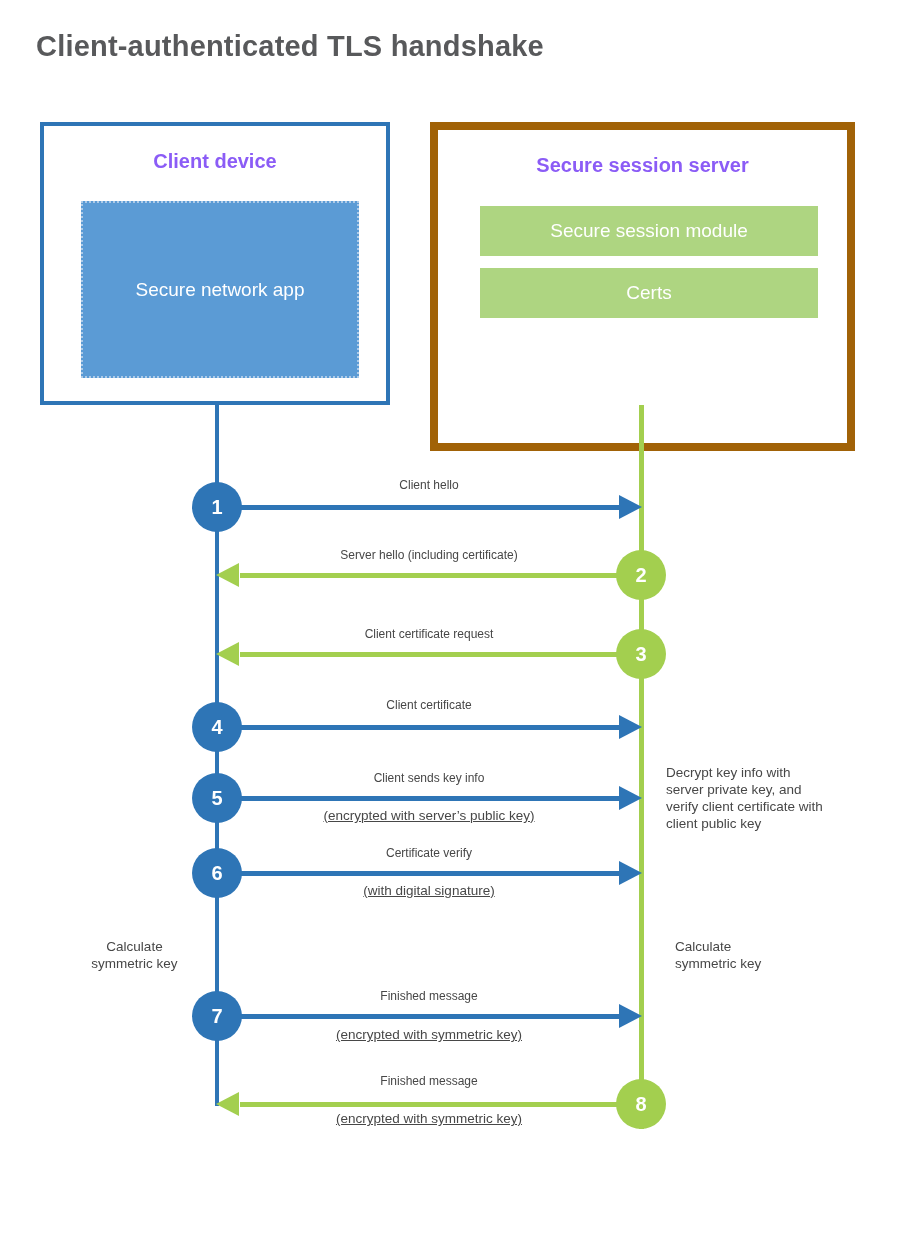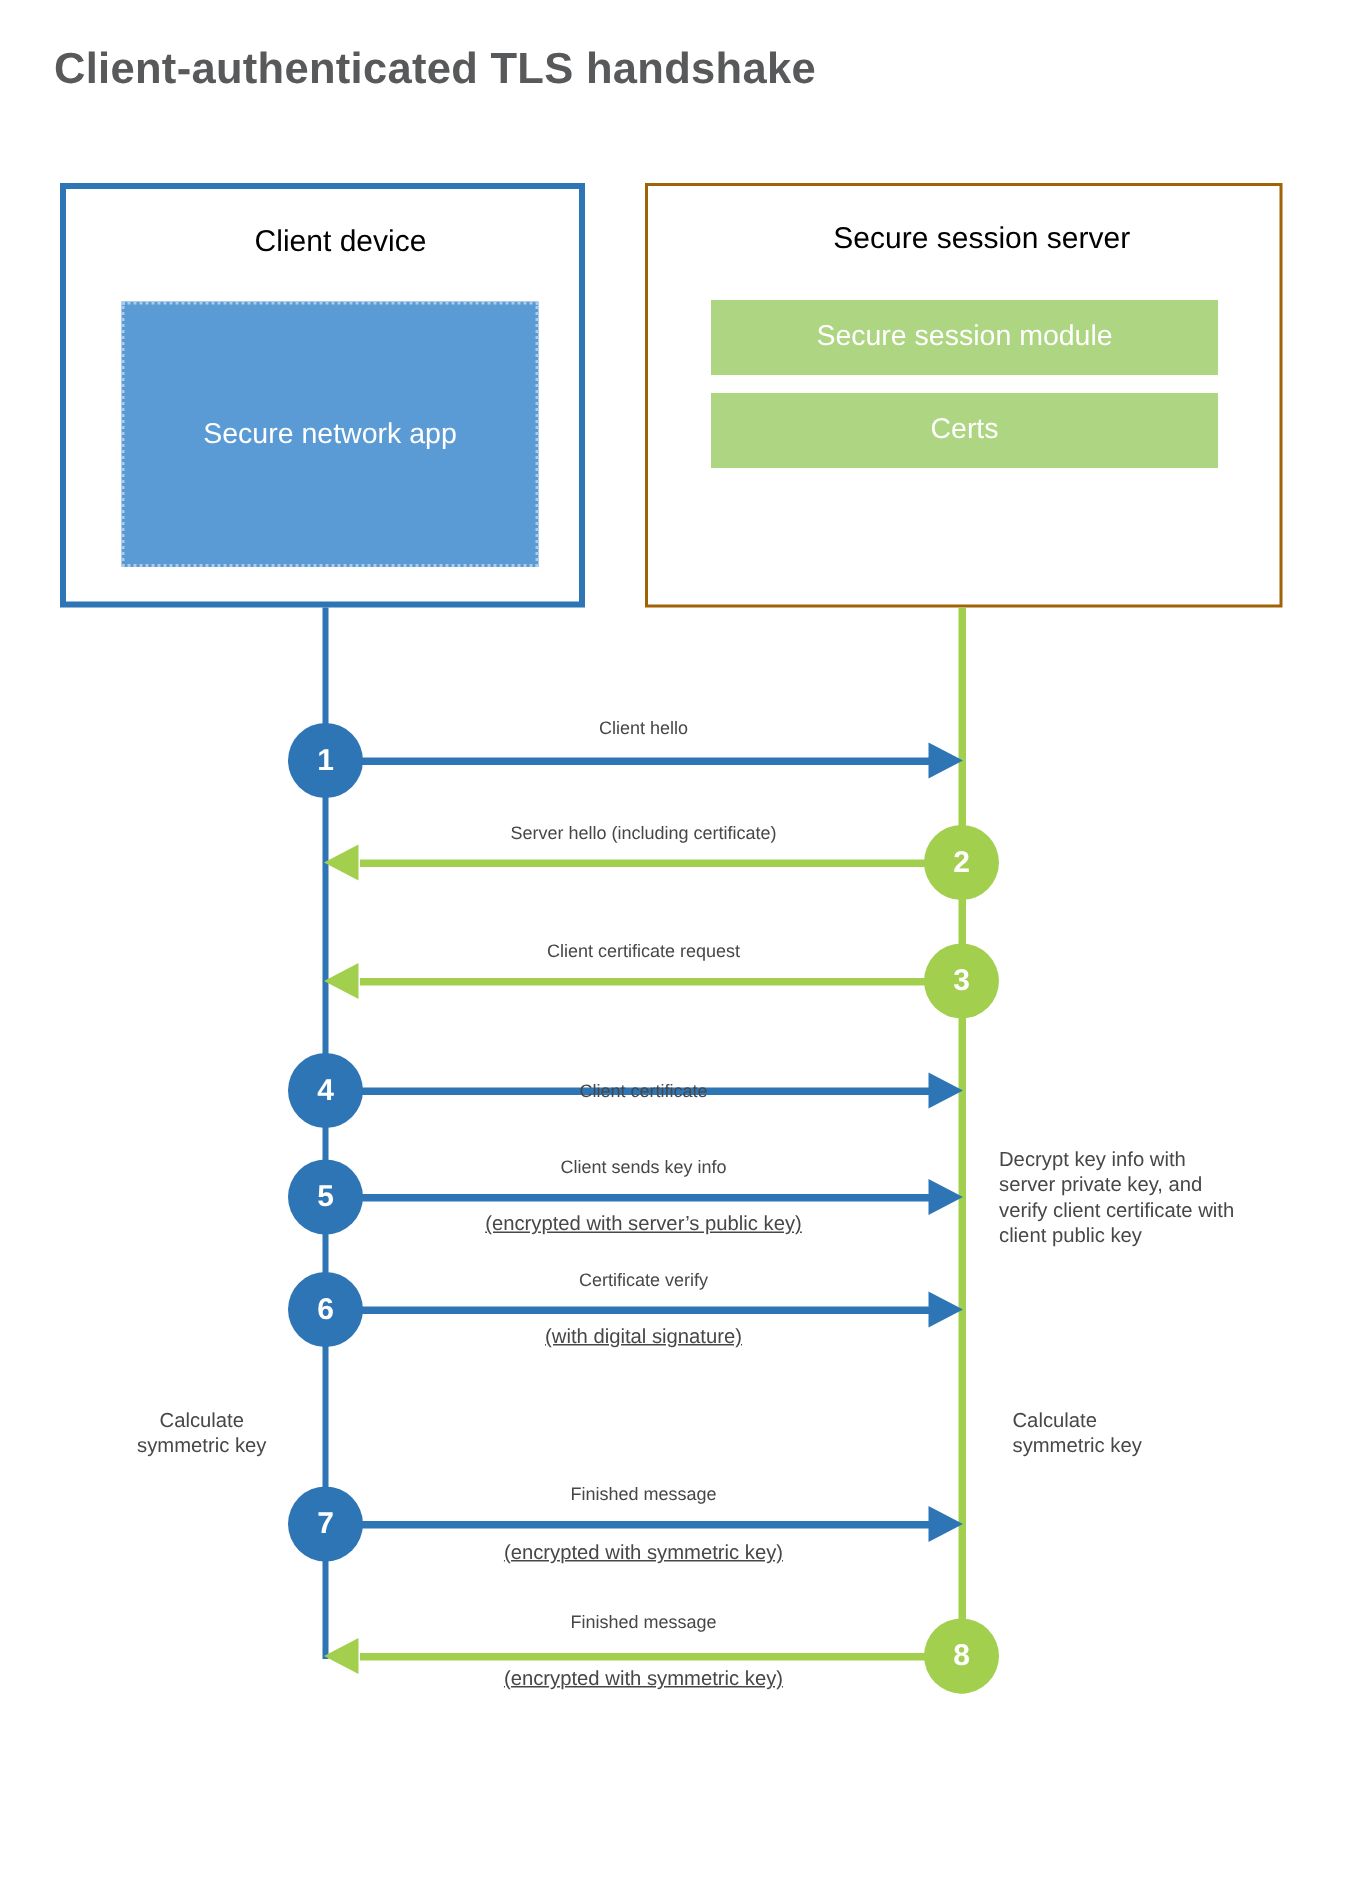--- a/index.html
+++ b/index.html
@@ -13,24 +13,24 @@
 
   
   .page-title {
     left:36px; top:30px; width:700px;
     font-size:29px; font-weight:700; color:#58595b; letter-spacing:0.2px;
   }
 
   
   .actor-box { border-style:solid; background:#fff; }
   .client-box { left:40px; top:122px; width:350px; height:283px; border:4px solid #2e75b6; }
-  .server-box { left:430px; top:122px; width:425px; height:283px; border:2px solid #a16207; }
+  .server-box { left:430px; top:122px; width:425px; height:329px; border:8px solid #a16207; }
   .actor-title {
-    position:absolute; left:12px; top:24px; width:100%;
-    text-align:center; font-size:20px; font-weight:normal; color:#000000;
+    position:absolute; left:0; top:24px; width:100%;
+    text-align:center; font-size:20px; font-weight:bold; color:#8b5cf6;
   }
   .app-box {
     position:absolute; left:37px; top:75px; width:278px; height:177px;
     background:#5b9bd5; border:2px dotted #aecbe8;
     display:flex; align-items:center; justify-content:center; text-align:center;
     color:#ffffff; font-size:19px; line-height:28px; padding:0 48px;
   }
   .module-bar {
     position:absolute; left:42px; width:338px; height:50px;
     background:#aed581;
@@ -75,21 +75,21 @@
 
   
   .msg-label {
     position:absolute; left:217px; width:424px; text-align:center;
     font-size:12px; color:#474747;
   }
   .msg-sub {
     position:absolute; left:217px; width:424px; text-align:center;
     font-size:13.5px; color:#474747;text-decoration:underline;
   }
-  .l1 { top:478px; } .l2 { top:548px; } .l3 { top:627px; } .l4 { top:698px;margin-top:22px; }
+  .l1 { top:478px; } .l2 { top:548px; } .l3 { top:627px; } .l4 { top:698px; }
   .l5 { top:771px; } .s5 { top:808px; }
   .l6 { top:846px; } .s6 { top:883px; }
   .l7 { top:989px; } .s7 { top:1027px; }
   .l8 { top:1074px; } .s8 { top:1111px; }
 
   
   .side-note {
     position:absolute; font-size:13.5px; line-height:17px; color:#474747;
   }
   .note-decrypt { left:666px; top:764px; width:162px; text-align:left; }

